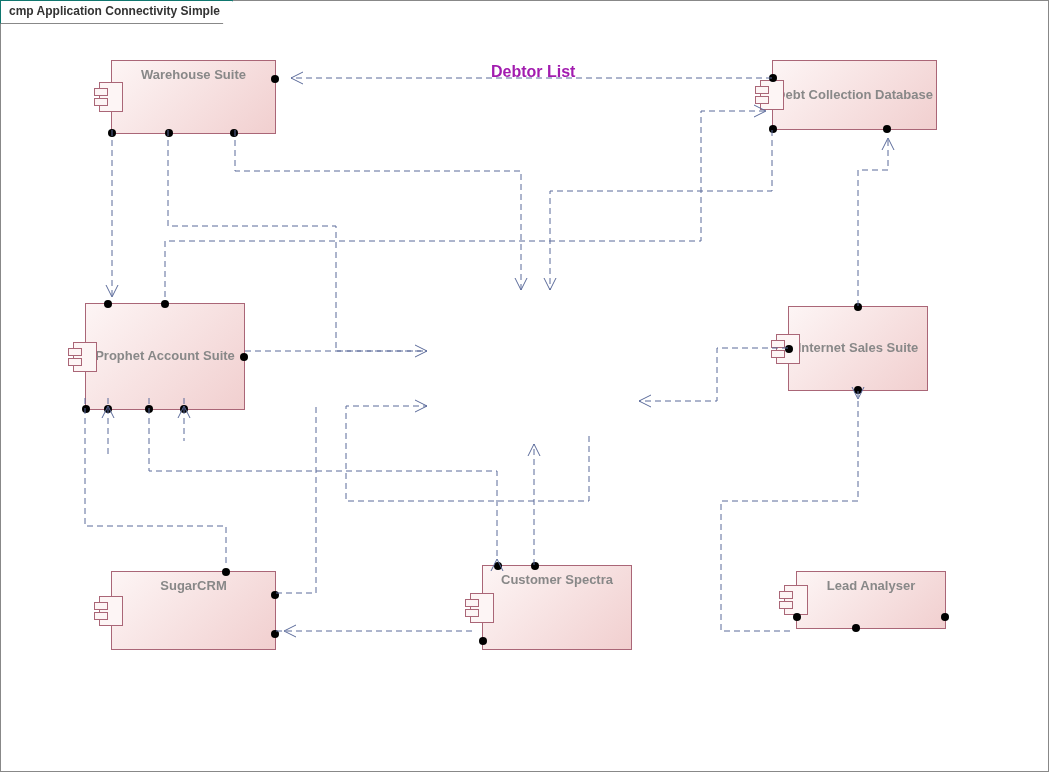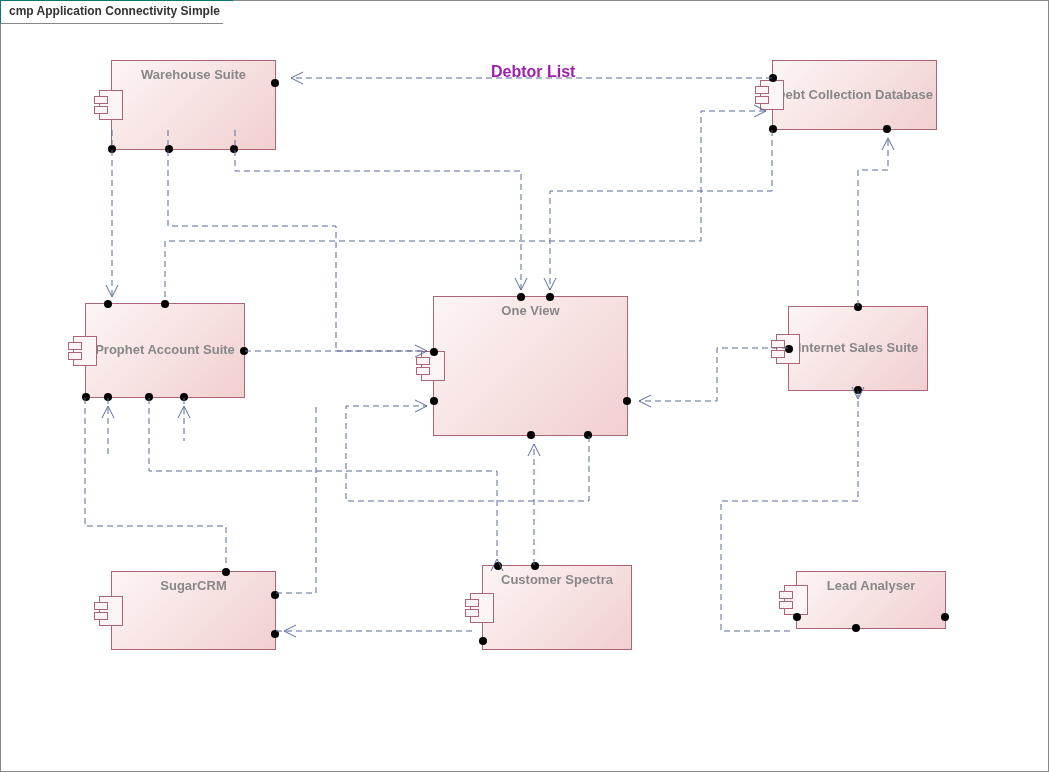--- a/index.html
+++ b/index.html
@@ -50,60 +50,49 @@
   .conn{stroke:#5a6a9a;stroke-width:1;stroke-dasharray:6 4;fill:none;}
   .arrow{stroke:#5a6a9a;stroke-width:1;fill:none;}
   .conn-label{position:absolute;font-size:16px;color:#a21caf;font-weight:bold;}
 </style>
 </head>
 <body>
 
 <div class="frame">
   <div class="title-tab">cmp Application Connectivity Simple</div>
 
-  <div class="comp" style="left:110px;top:59px;width:165px;height:90px;">
+  <div class="comp" style="left:110px;top:59px;width:165px;height:74px;">
     <div class="comp-icon"></div>
     <span class="lbl">Warehouse Suite</span>
     <div class="port" style="left:100%;top:25%;"></div>
     <div class="port" style="left:0%;top:100%;"></div>
     <div class="port" style="left:35%;top:100%;"></div>
     <div class="port" style="left:75%;top:100%;"></div>
   </div>
 
   <div class="comp mid" style="left:771px;top:59px;width:165px;height:70px;">
     <div class="comp-icon"></div>
     <span class="lbl">Debt Collection Database</span>
     <div class="port" style="left:0%;top:25%;"></div>
     <div class="port" style="left:0%;top:100%;"></div>
     <div class="port" style="left:70%;top:100%;"></div>
   </div>
 
-  <div class="comp mid" style="left:84px;top:302px;width:160px;height:95px;">
+  <div class="comp mid" style="left:84px;top:302px;width:160px;height:107px;">
     <div class="comp-icon"></div>
     <span class="lbl">Prophet Account Suite</span>
     <div class="port" style="left:14%;top:0%;"></div>
     <div class="port" style="left:50%;top:0%;"></div>
     <div class="port" style="left:100%;top:50%;"></div>
     <div class="port" style="left:0%;top:100%;"></div>
     <div class="port" style="left:14%;top:100%;"></div>
     <div class="port" style="left:40%;top:100%;"></div>
     <div class="port" style="left:62%;top:100%;"></div>
   </div>
 
-  <div class="comp" style="left:432px;top:295px;width:195px;height:140px;">
-    <div class="comp-icon"></div>
-    <span class="lbl">One View</span>
-    <div class="port" style="left:45%;top:0%;"></div>
-    <div class="port" style="left:60%;top:0%;"></div>
-    <div class="port" style="left:0%;top:40%;"></div>
-    <div class="port" style="left:0%;top:75%;"></div>
-    <div class="port" style="left:100%;top:75%;"></div>
-    <div class="port" style="left:50%;top:100%;"></div>
-    <div class="port" style="left:80%;top:100%;"></div>
-  </div>
 
   <div class="comp mid" style="left:787px;top:305px;width:140px;height:85px;">
     <div class="comp-icon"></div>
     <span class="lbl">Internet Sales Suite</span>
     <div class="port" style="left:50%;top:0%;"></div>
     <div class="port" style="left:0%;top:50%;"></div>
     <div class="port" style="left:50%;top:100%;"></div>
   </div>
 
   <div class="comp" style="left:110px;top:570px;width:165px;height:79px;">

